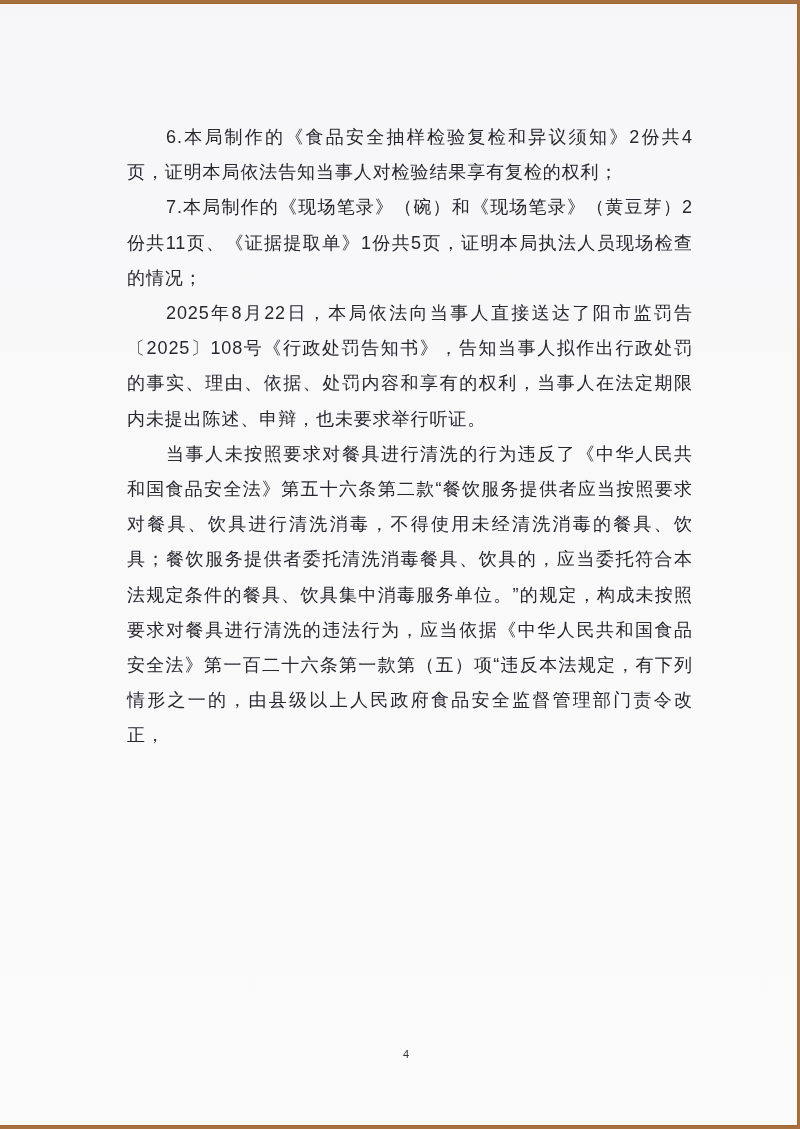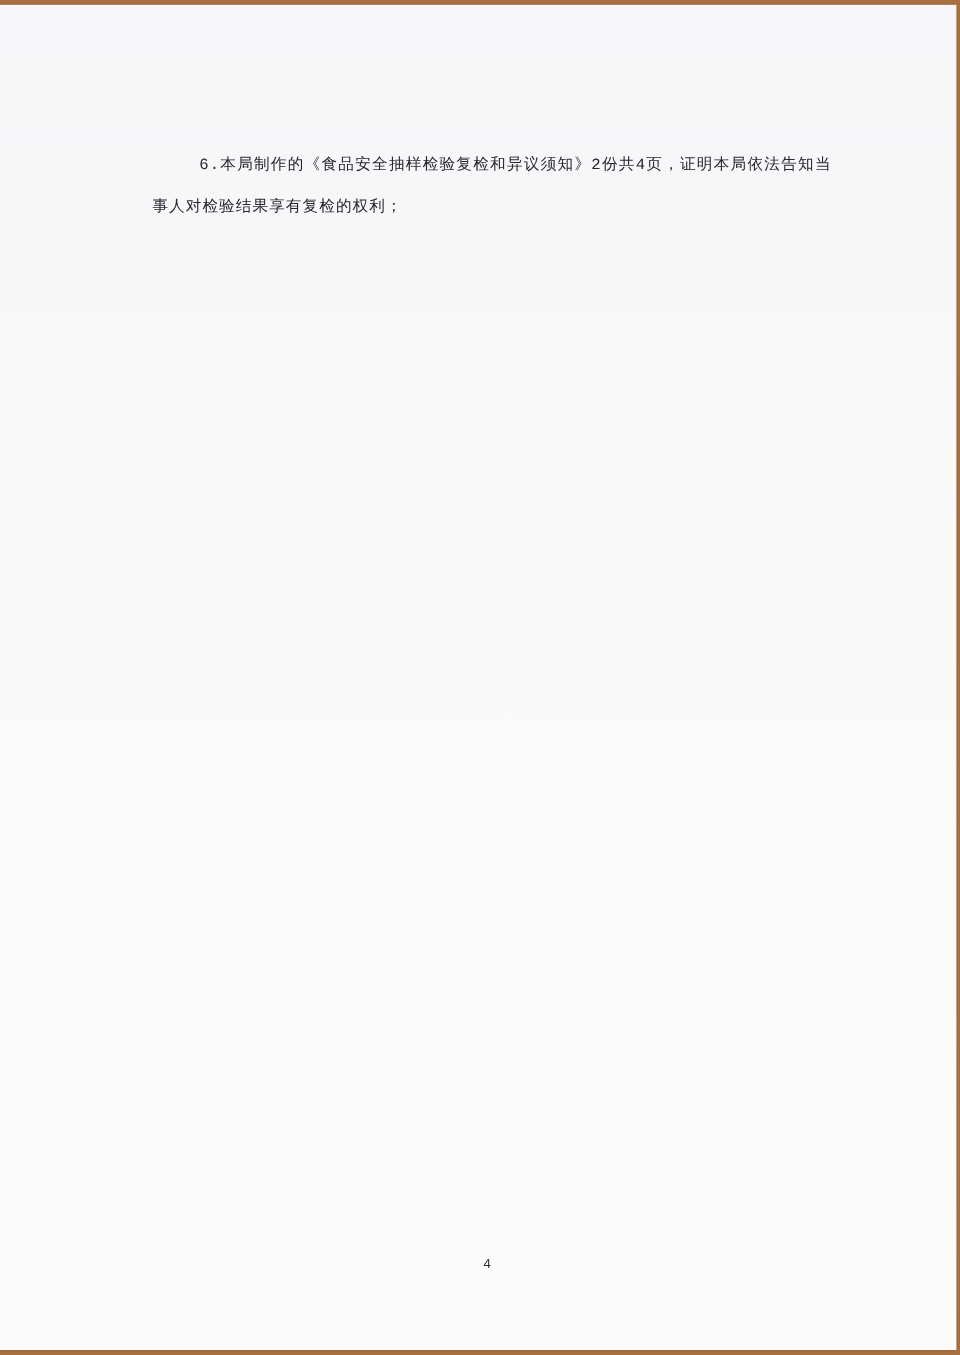--- a/index.html
+++ b/index.html
@@ -20,22 +20,22 @@
       width: 797px;
       height: 1121px;
       background: linear-gradient(180deg, #f6f6f8 0%, #f9f9fa 40%, #fbfbfb 100%);
       box-shadow: 0 0 2px rgba(0,0,0,0.2);
     }
     .body-text {
       position: absolute;
       left: 127px;
       top: 116px;
       width: 566px;
-      font-family: Liberation Mono, monospace;
-      font-size: 13px;
+      font-family: Liberation Sans, sans-serif;
+      font-size: 18px;
       line-height: 35.2px;
       color: #2a2630;
       letter-spacing: 0.9px;
     }
     .para {
       margin: 0;
       text-align: justify;
       text-align-last: left;
     }
     .indent {
@@ -51,15 +51,18 @@
       font-size: 11px;
       color: #333;
     }
   </style>
 </head>
 <body>
 
 <div class="page">
   <div class="body-text">
     <p class="para indent">6.本局制作的《食品安全抽样检验复检和异议须知》2份共4页，证明本局依法告知当事人对检验结果享有复检的权利；</p>
+    <p class="para indent">7.本局制作的《现场笔录》（碗）和《现场笔录》（黄豆芽）2份共11页、《证据提取单》1份共5页，证明本局执法人员现场检查的情况；</p>
+    <p class="para indent">2025年8月22日，本局依法向当事人直接送达了阳市监罚告〔2025〕108号《行政处罚告知书》，告知当事人拟作出行政处罚的事实、理由、依据、处罚内容和享有的权利，当事人在法定期限内未提出陈述、申辩，也未要求举行听证。</p>
+    <p class="para indent">当事人未按照要求对餐具进行清洗的行为违反了《中华人民共和国食品安全法》第五十六条第二款“餐饮服务提供者应当按照要求对餐具、饮具进行清洗消毒，不得使用未经清洗消毒的餐具、饮具；餐饮服务提供者委托清洗消毒餐具、饮具的，应当委托符合本法规定条件的餐具、饮具集中消毒服务单位。”的规定，构成未按照要求对餐具进行清洗的违法行为，应当依据《中华人民共和国食品安全法》第一百二十六条第一款第（五）项“违反本法规定，有下列情形之一的，由县级以上人民政府食品安全监督管理部门责令改正，</p>
   </div>
   <div class="page-number">4</div>
 </div>
 
 </body></html>

